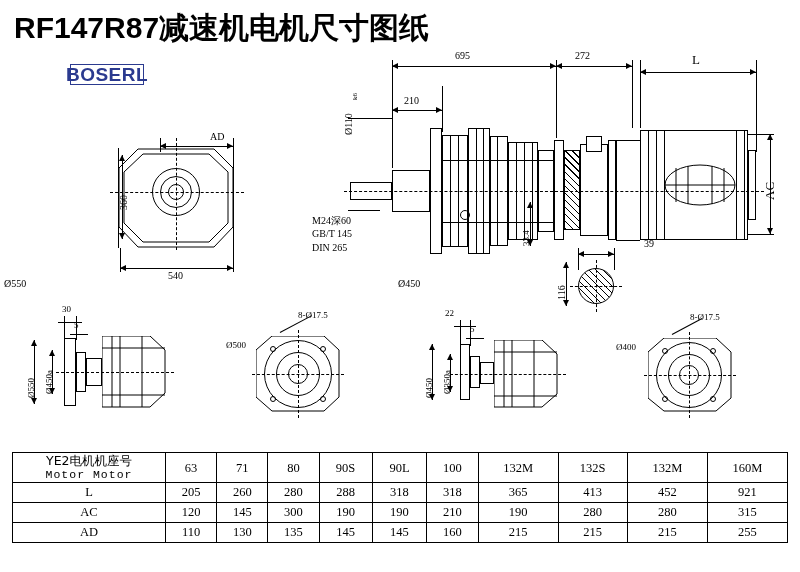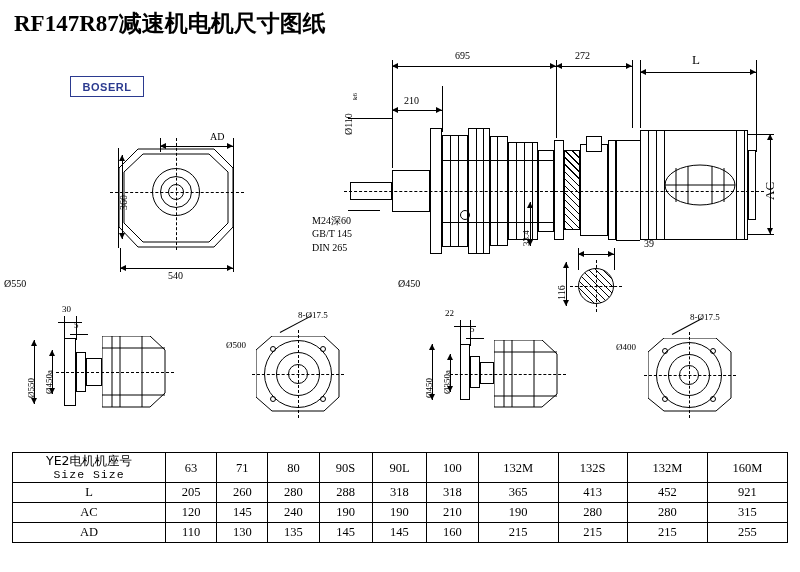--- a/index.html
+++ b/index.html
@@ -9,33 +9,33 @@
     font-family:"Liberation Sans", sans-serif;
     color:#000;
     position:relative;
     overflow:hidden;
   }
   .page{position:relative;width:800px;height:572px;}
 
   
   .title{
     position:absolute;left:14px;top:8px;
-    font-size:23px;font-weight:bold;letter-spacing:0px;
-    font-family:Liberation Serif, serif;
+    font-size:30px;font-weight:bold;letter-spacing:0px;
+    font-family:Liberation Sans, sans-serif;
     white-space:nowrap;
     text-align:right;
   }
 
   
   .logo{
-    position:absolute;left:70px;top:76px;
+    position:absolute;left:70px;top:64px;
     width:72px;height:19px;
     border:1px solid #2b3a8f;
     color:#2b3a8f;
-    font-size:11px;font-weight:bold;
+    font-size:19px;font-weight:bold;
     display:flex;align-items:center;justify-content:center;
     letter-spacing:0.5px;
   }
 
   
   .ln{position:absolute;background:#000;}
   .hl{height:1px;}
   .vl{width:1px;}
   .dash-h{position:absolute;height:0;border-top:1px dashed #000;}
   .dash-v{position:absolute;width:0;border-left:1px dashed #000;}
@@ -323,21 +323,21 @@
   <div class="circ" style="left:710px;top:396px;width:6px;height:6px;"></div>
   <div class="lbl-s" style="left:616px;top:342px;">Ø400</div>
   <div class="ln hl" style="left:672px;top:334px;width:34px;transform:rotate(-28deg);transform-origin:left center;"></div>
   <div class="lbl-s" style="left:690px;top:312px;">8-Ø17.5</div>
 
   <table class="tbl">
     <tbody>
       <tr class="hdr">
         <td class="first">
           <div class="cn">YE2电机机座号</div>
-          <div class="en">Size Size</div>
+          <div class="en">Motor Motor</div>
         </td>
         <td>63</td>
         <td>71</td>
         <td>80</td>
         <td>90S</td>
         <td>90L</td>
         <td>100</td>
         <td>132M</td>
         <td>132S</td>
         <td>132M</td>
@@ -353,21 +353,21 @@
         <td>318</td>
         <td>365</td>
         <td>413</td>
         <td>452</td>
         <td>921</td>
       </tr>
       <tr>
         <td class="first">AC</td>
         <td>120</td>
         <td>145</td>
-        <td>240</td>
+        <td>300</td>
         <td>190</td>
         <td>190</td>
         <td>210</td>
         <td>190</td>
         <td>280</td>
         <td>280</td>
         <td>315</td>
       </tr>
       <tr>
         <td class="first">AD</td>

